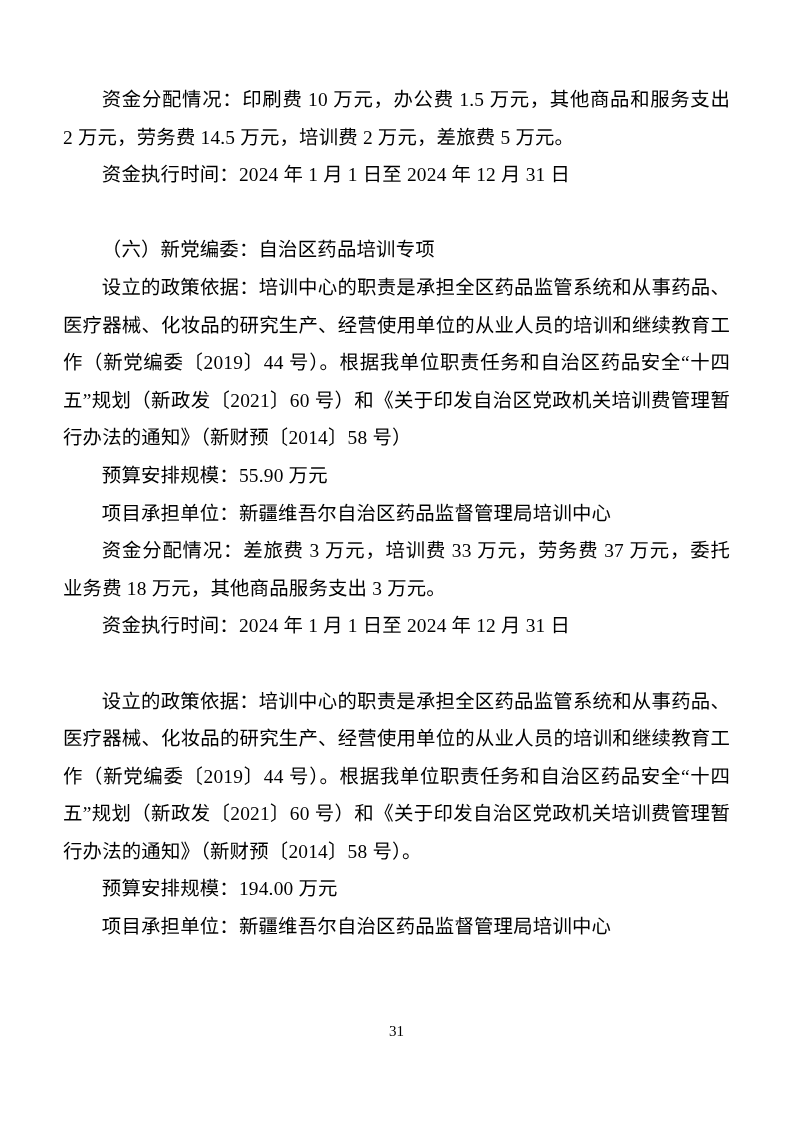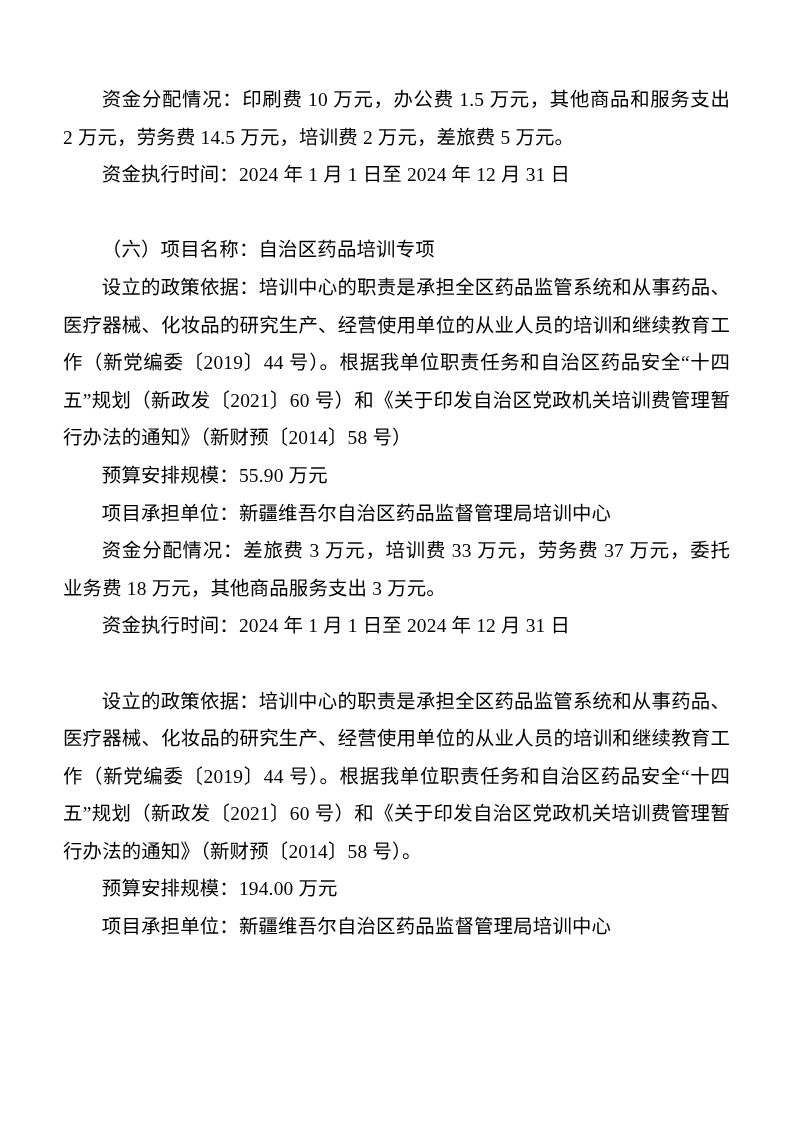--- a/index.html
+++ b/index.html
@@ -46,27 +46,28 @@
 </head>
 <body>
 
 <div class="page">
 
   <p class="para">资金分配情况：印刷费 10 万元，办公费 1.5 万元，其他商品和服务支出 2 万元，劳务费 14.5 万元，培训费 2 万元，差旅费 5 万元。</p>
   <p class="para">资金执行时间：2024 年 1 月 1 日至 2024 年 12 月 31 日</p>
 
   <div class="spacer"></div>
 
-  <p class="para">（六）项目名称：自治区药品培训专项</p>
+  <p class="para">（六）新党编委：自治区药品培训专项</p>
   <p class="para">设立的政策依据：培训中心的职责是承担全区药品监管系统和从事药品、医疗器械、化妆品的研究生产、经营使用单位的从业人员的培训和继续教育工作（新党编委〔2019〕44 号）。根据我单位职责任务和自治区药品安全“十四五”规划（新政发〔2021〕60 号）和《关于印发自治区党政机关培训费管理暂行办法的通知》（新财预〔2014〕58 号）</p>
   <p class="para">预算安排规模：55.90 万元</p>
   <p class="para">项目承担单位：新疆维吾尔自治区药品监督管理局培训中心</p>
   <p class="para">资金分配情况：差旅费 3 万元，培训费 33 万元，劳务费 37 万元，委托业务费 18 万元，其他商品服务支出 3 万元。</p>
   <p class="para">资金执行时间：2024 年 1 月 1 日至 2024 年 12 月 31 日</p>
 
   <div class="spacer"></div>
 
   <p class="para">设立的政策依据：培训中心的职责是承担全区药品监管系统和从事药品、医疗器械、化妆品的研究生产、经营使用单位的从业人员的培训和继续教育工作（新党编委〔2019〕44 号）。根据我单位职责任务和自治区药品安全“十四五”规划（新政发〔2021〕60 号）和《关于印发自治区党政机关培训费管理暂行办法的通知》（新财预〔2014〕58 号）。</p>
   <p class="para">预算安排规模：194.00 万元</p>
   <p class="para">项目承担单位：新疆维吾尔自治区药品监督管理局培训中心</p>
 
+  <div class="footer">31</div>
 
 </div>
 
 </body></html>

